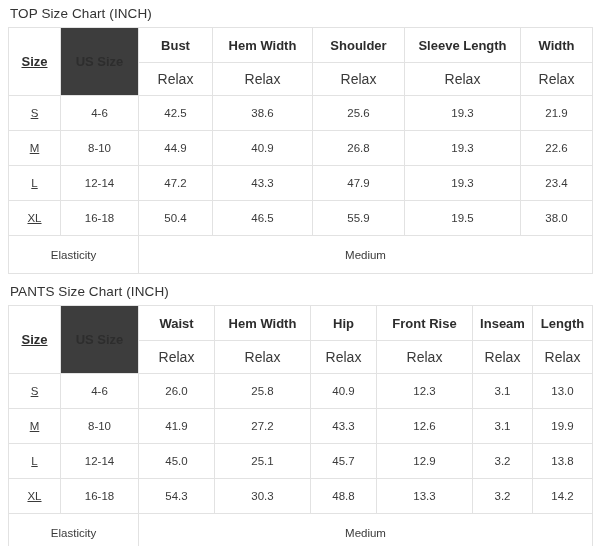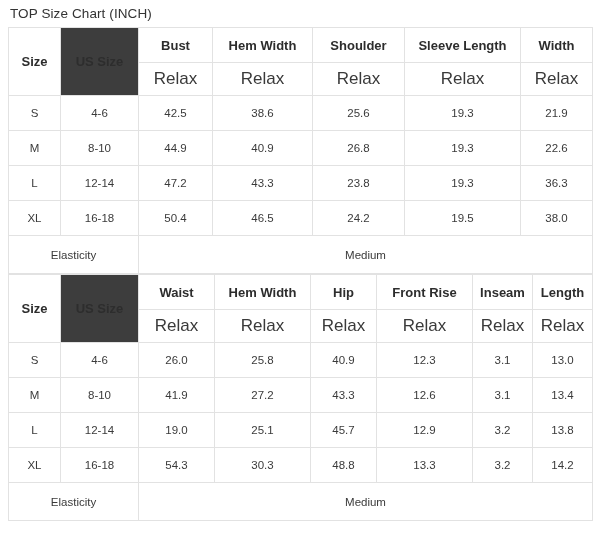--- a/index.html
+++ b/index.html
@@ -51,23 +51,24 @@
     height: 34px;
   }
   td.dark {
     background: #3d3d3d;
     color: #ffffff;
     font-weight: bold;
   }
   td.size-col {
     font-weight: bold;
     color: #2d2d2d;
+    text-decoration: underline;
   }
   tr.relax-row td {
-    font-size: 17px;
+    font-size: 14px;
     color: #3a3a3a;
     height: 32px;
   }
   tr.data-row td {
     height: 34px;
   }
   tr.elasticity-row td {
     height: 37px;
     font-size: 11.5px;
   }
@@ -129,43 +130,44 @@
           <td>40.9</td>
           <td>26.8</td>
           <td>19.3</td>
           <td>22.6</td>
         </tr>
         <tr class="data-row">
           <td class="size-col">L</td>
           <td>12-14</td>
           <td>47.2</td>
           <td>43.3</td>
-          <td>23.8</td>
+          <td>47.9</td>
           <td>19.3</td>
-          <td>36.3</td>
+          <td>23.4</td>
         </tr>
         <tr class="data-row">
           <td class="size-col">XL</td>
           <td>16-18</td>
           <td>50.4</td>
           <td>46.5</td>
-          <td>24.2</td>
+          <td>55.9</td>
           <td>19.5</td>
           <td>38.0</td>
         </tr>
 
         <tr class="elasticity-row">
           <td colspan="2">Elasticity</td>
           <td colspan="5">Medium</td>
         </tr>
       </tbody>
     </table>
   </div>
 
   <div class="section">
+    <div class="chart-title pants-title">PANTS Size Chart (INCH)</div>
     <table class="size-table">
       <colgroup>
         <col style="width:52px">
         <col style="width:78px">
         <col style="width:76px">
         <col style="width:96px">
         <col style="width:66px">
         <col style="width:96px">
         <col style="width:60px">
         <col style="width:60px">
@@ -201,26 +203,26 @@
           <td>13.0</td>
         </tr>
         <tr class="data-row">
           <td class="size-col">M</td>
           <td>8-10</td>
           <td>41.9</td>
           <td>27.2</td>
           <td>43.3</td>
           <td>12.6</td>
           <td>3.1</td>
-          <td>13.4</td>
+          <td>19.9</td>
         </tr>
         <tr class="data-row">
           <td class="size-col">L</td>
           <td>12-14</td>
-          <td>19.0</td>
+          <td>45.0</td>
           <td>25.1</td>
           <td>45.7</td>
           <td>12.9</td>
           <td>3.2</td>
           <td>13.8</td>
         </tr>
         <tr class="data-row">
           <td class="size-col">XL</td>
           <td>16-18</td>
           <td>54.3</td>

